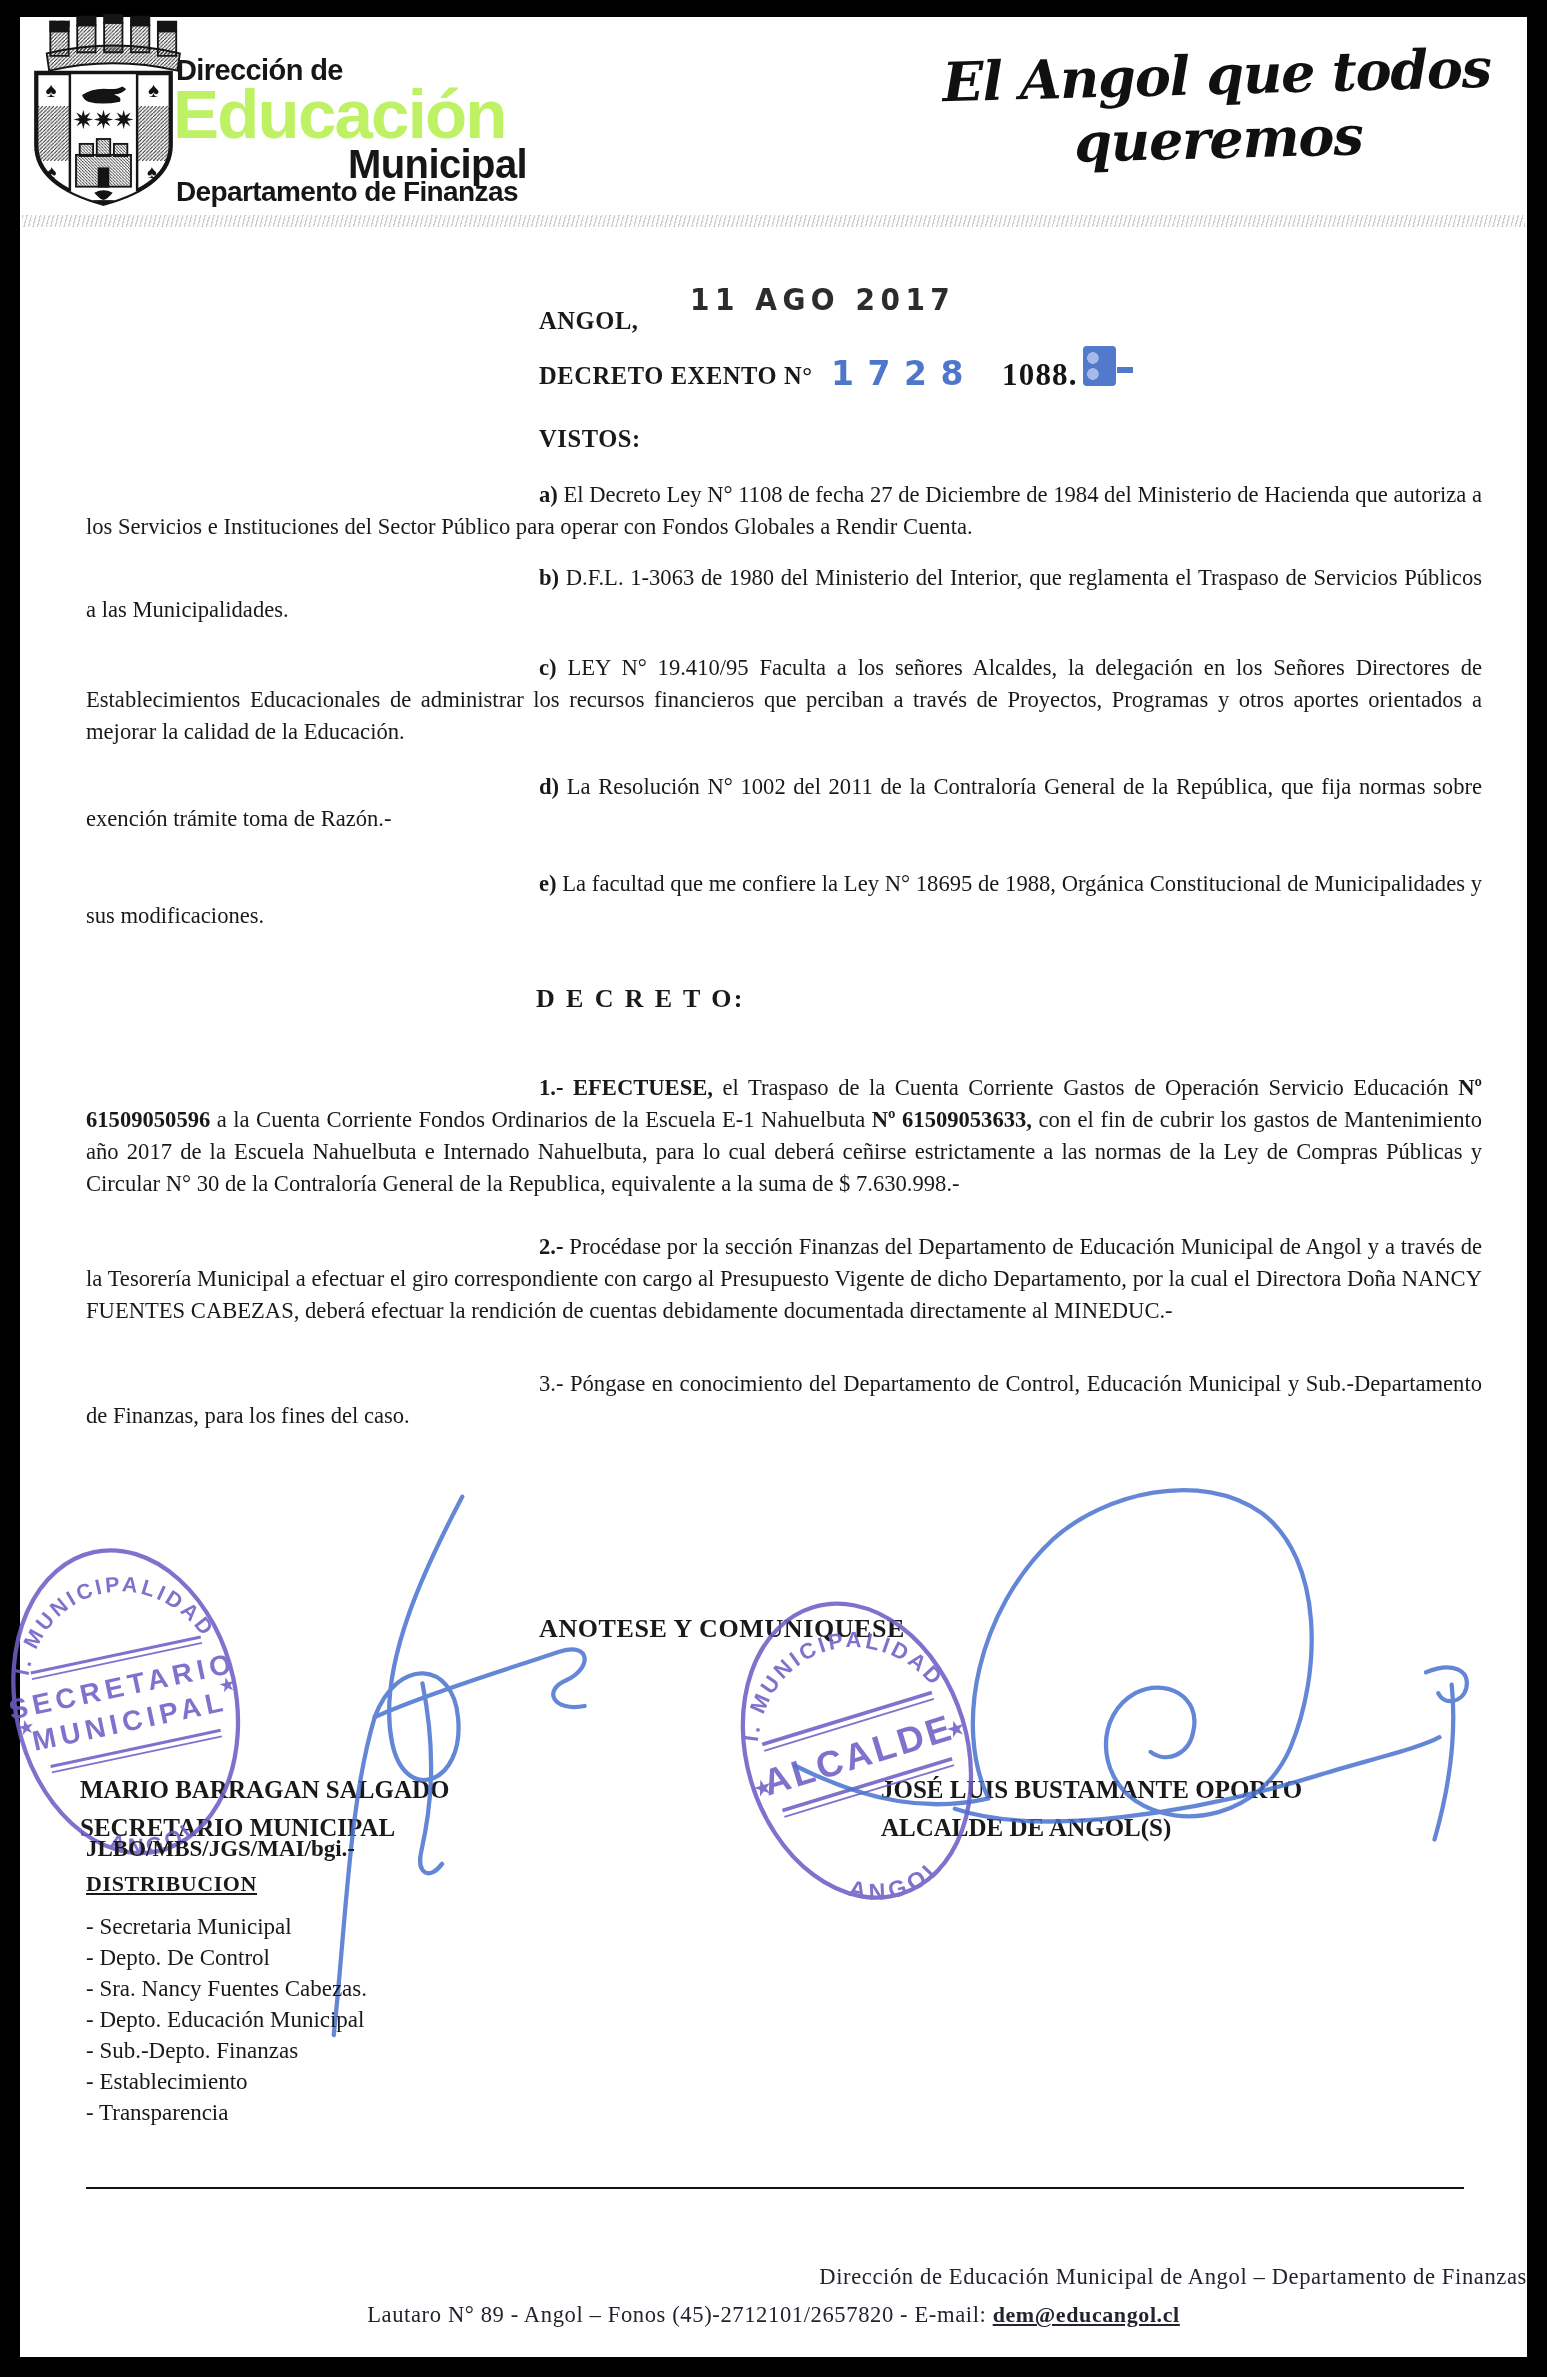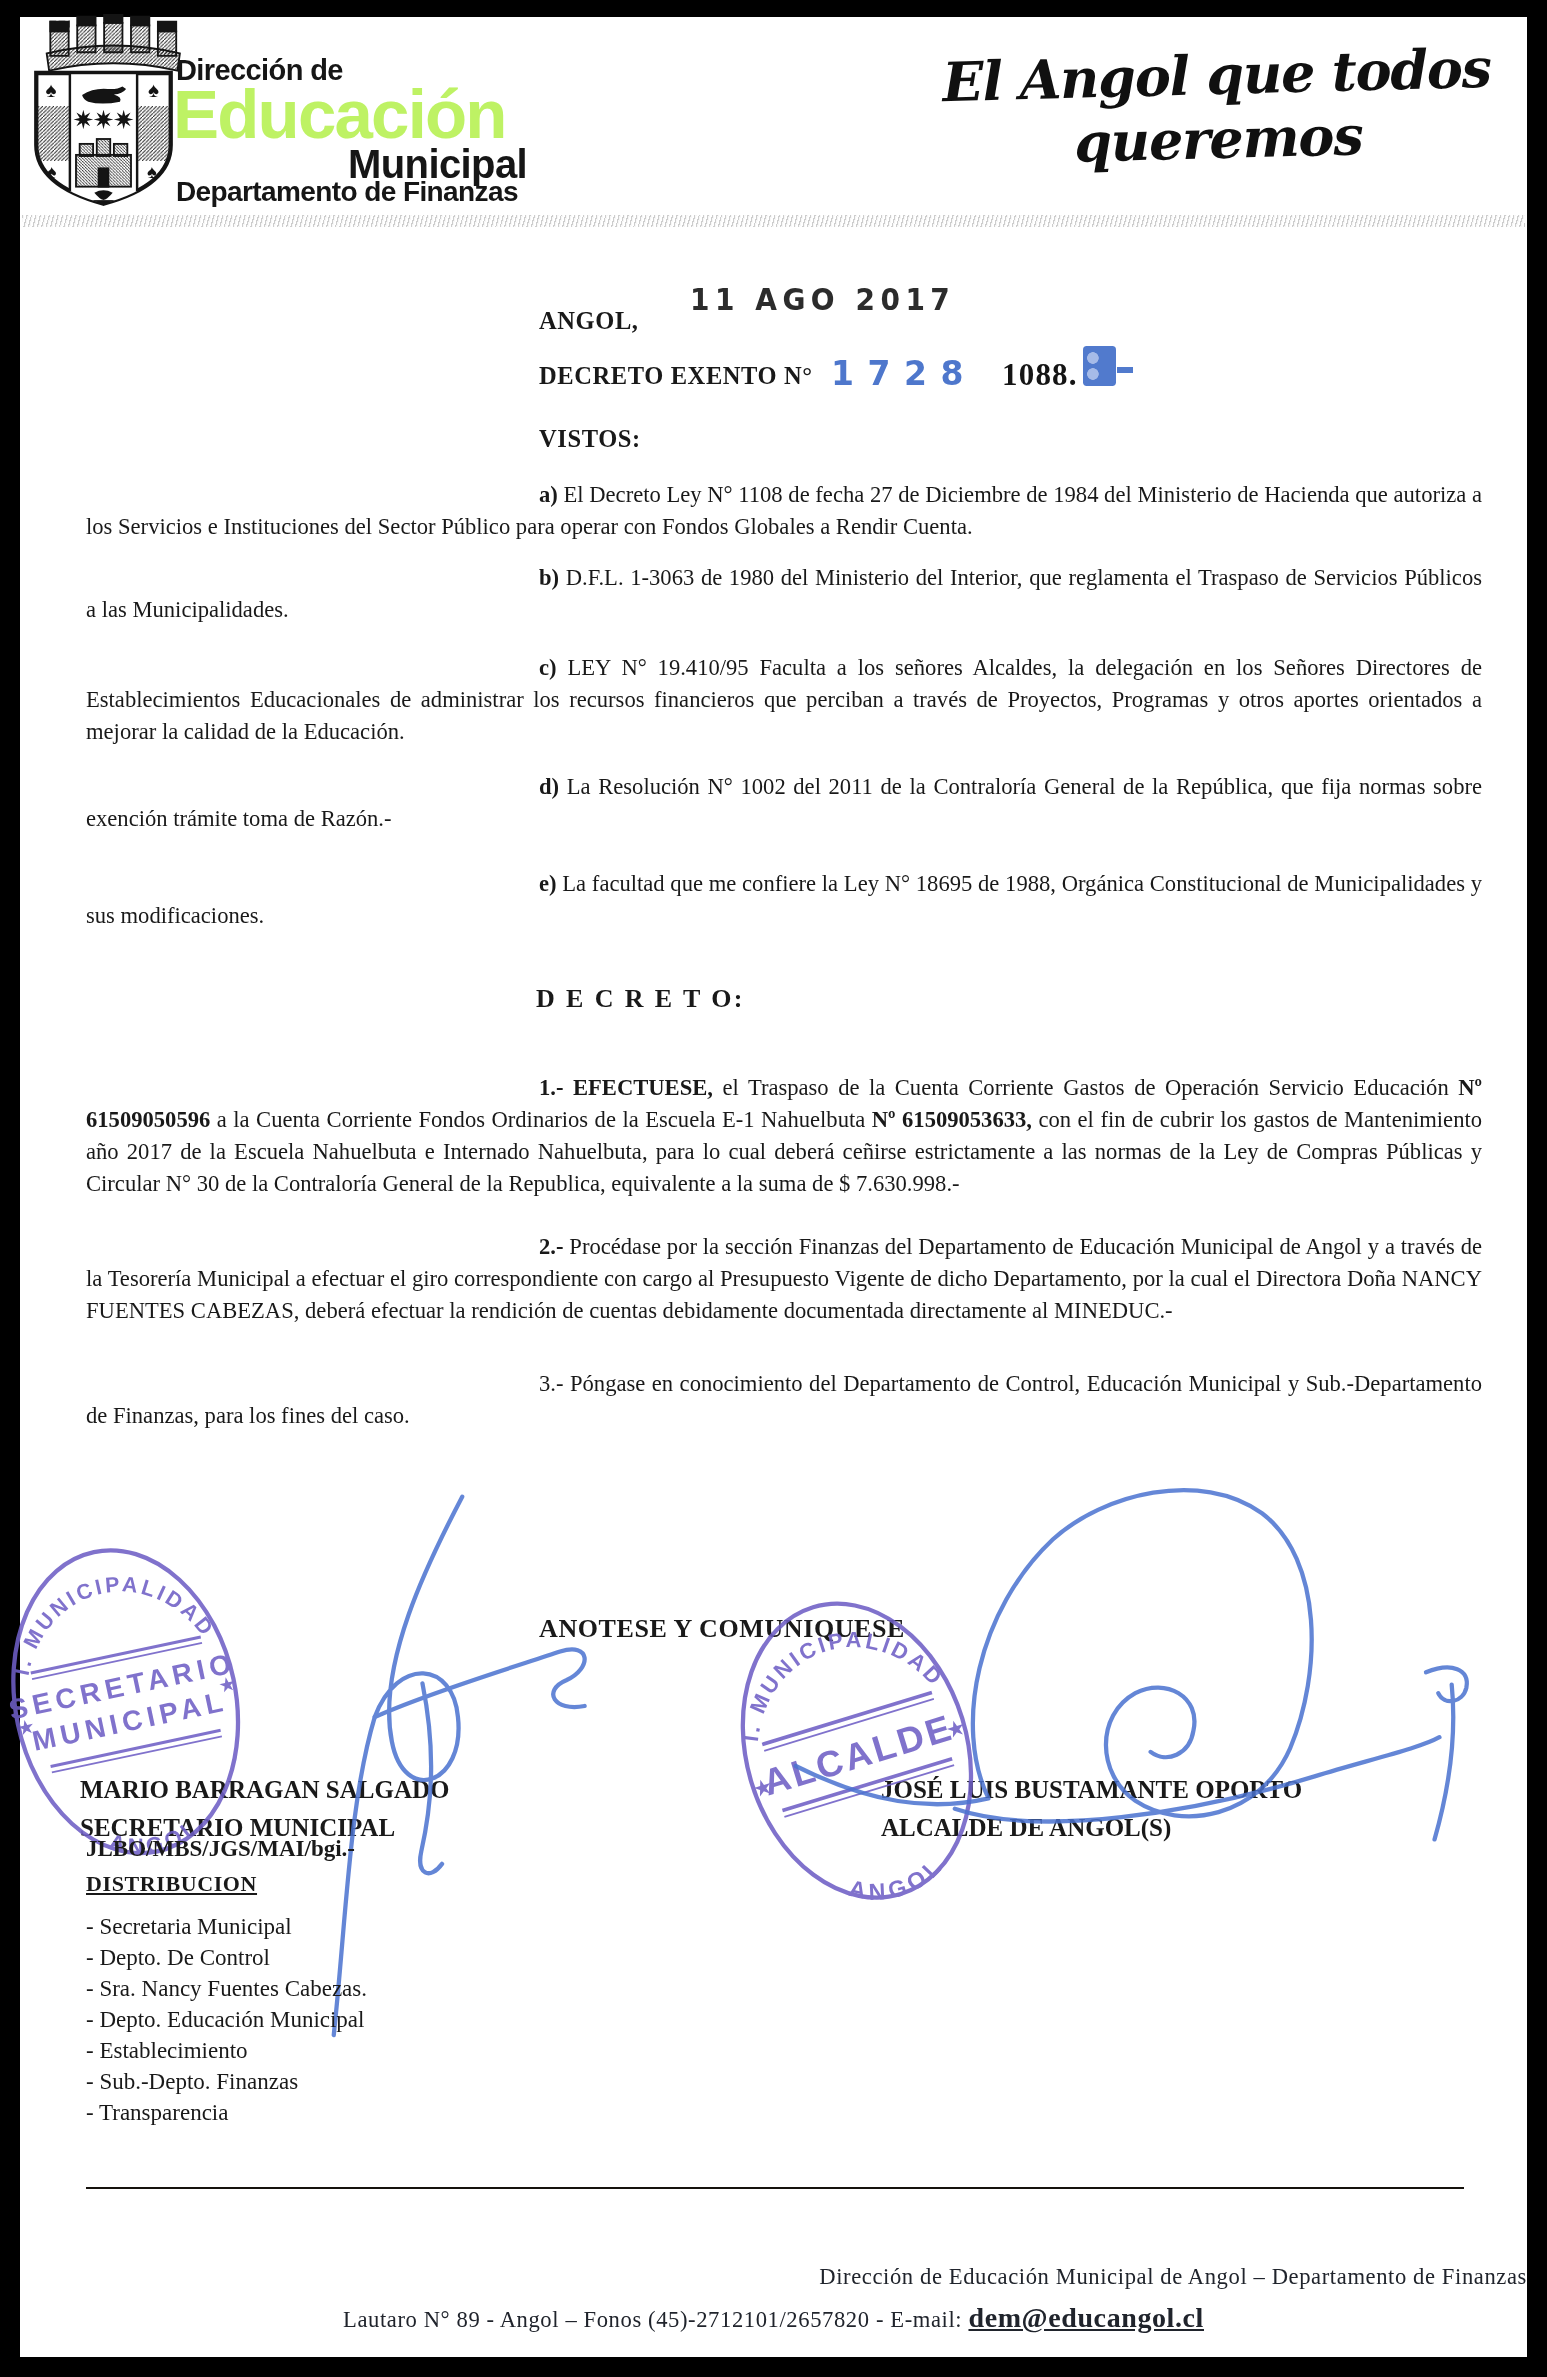--- a/index.html
+++ b/index.html
@@ -52,21 +52,21 @@
   
   .initials{left:86px;top:1836px;font-weight:700;font-size:23px;}
   .dist-title{left:86px;top:1871px;font-weight:700;font-size:22px;text-decoration:underline;letter-spacing:0.6px;}
   .dist-list{left:86px;top:1911px;width:490px;font-size:23px;line-height:31px;}
   .dist-item{white-space:nowrap;}
 
   
   .footer-rule{left:86px;top:2187px;width:1378px;height:2.4px;background:#15120d;}
   .footer-line1{left:20px;top:2264px;width:1507px;text-align:right;font-size:22.6px;color:#20242c;letter-spacing:0.6px;}
   .footer-line2{left:20px;top:2302px;width:1507px;text-align:center;font-size:22.6px;color:#20242c;letter-spacing:0.6px;}
-  .footer-email{font-weight:700;font-size:28px;text-decoration:underline;font-family:Liberation Serif, serif;}
+  .footer-email{font-weight:700;font-size:22px;text-decoration:underline;font-family:Liberation Serif, serif;}
 
   svg text{user-select:none;}
   .overlay{pointer-events:none;}
 </style>
 </head>
 <body>
 
 <div class="paper"></div>
 
 <div class="abs" style="left:21.4px;top:13.5px;width:165px;height:195px;">
@@ -225,22 +225,22 @@
   </svg>
 </div>
 
 <div class="abs initials">JLBO/MBS/JGS/MAI/bgi.-</div>
 <div class="abs dist-title">DISTRIBUCION</div>
 <div class="abs dist-list">
     <div class="dist-item">- Secretaria Municipal</div>
     <div class="dist-item">- Depto. De Control</div>
     <div class="dist-item">- Sra. Nancy Fuentes Cabezas.</div>
     <div class="dist-item">- Depto. Educación Municipal</div>
+    <div class="dist-item">- Sub.-Depto. Finanzas</div>
     <div class="dist-item">- Establecimiento</div>
-    <div class="dist-item">- Sub.-Depto. Finanzas</div>
     <div class="dist-item">- Transparencia</div>
   </div>
 
 <div class="abs footer-rule"></div>
 <div class="abs footer-line1">Dirección de Educación Municipal de Angol – Departamento de Finanzas</div>
 <div class="abs footer-line2">
   <span>Lautaro  N°  89 - Angol – Fonos (45)-2712101/2657820 - E-mail:  </span><span class="footer-email">dem@educangol.cl</span>
 </div>
 
 

